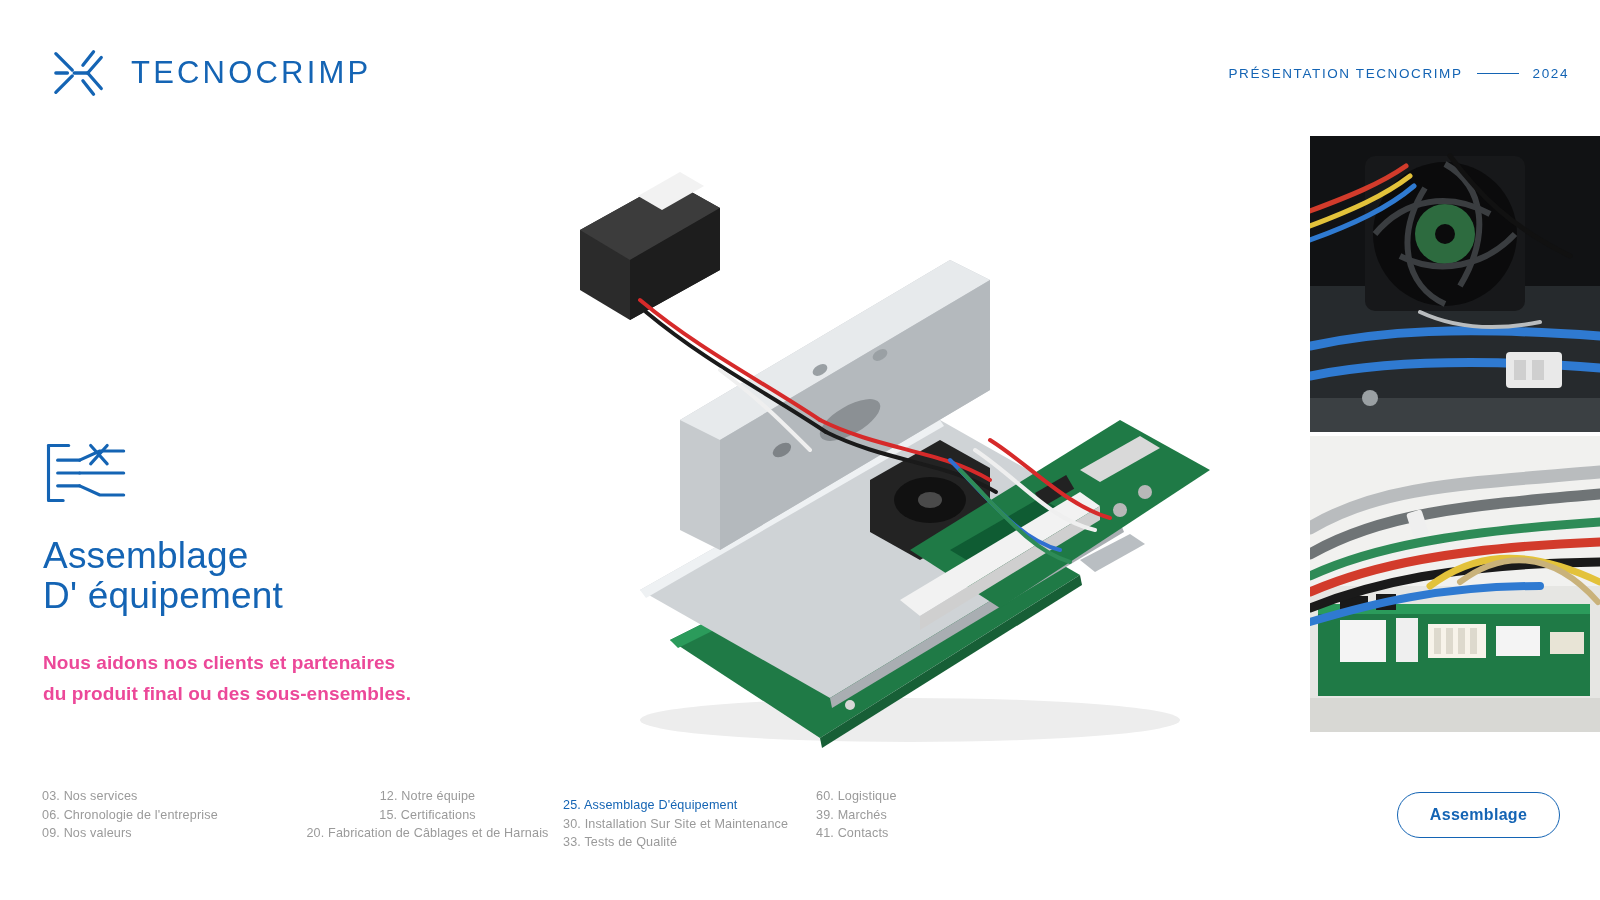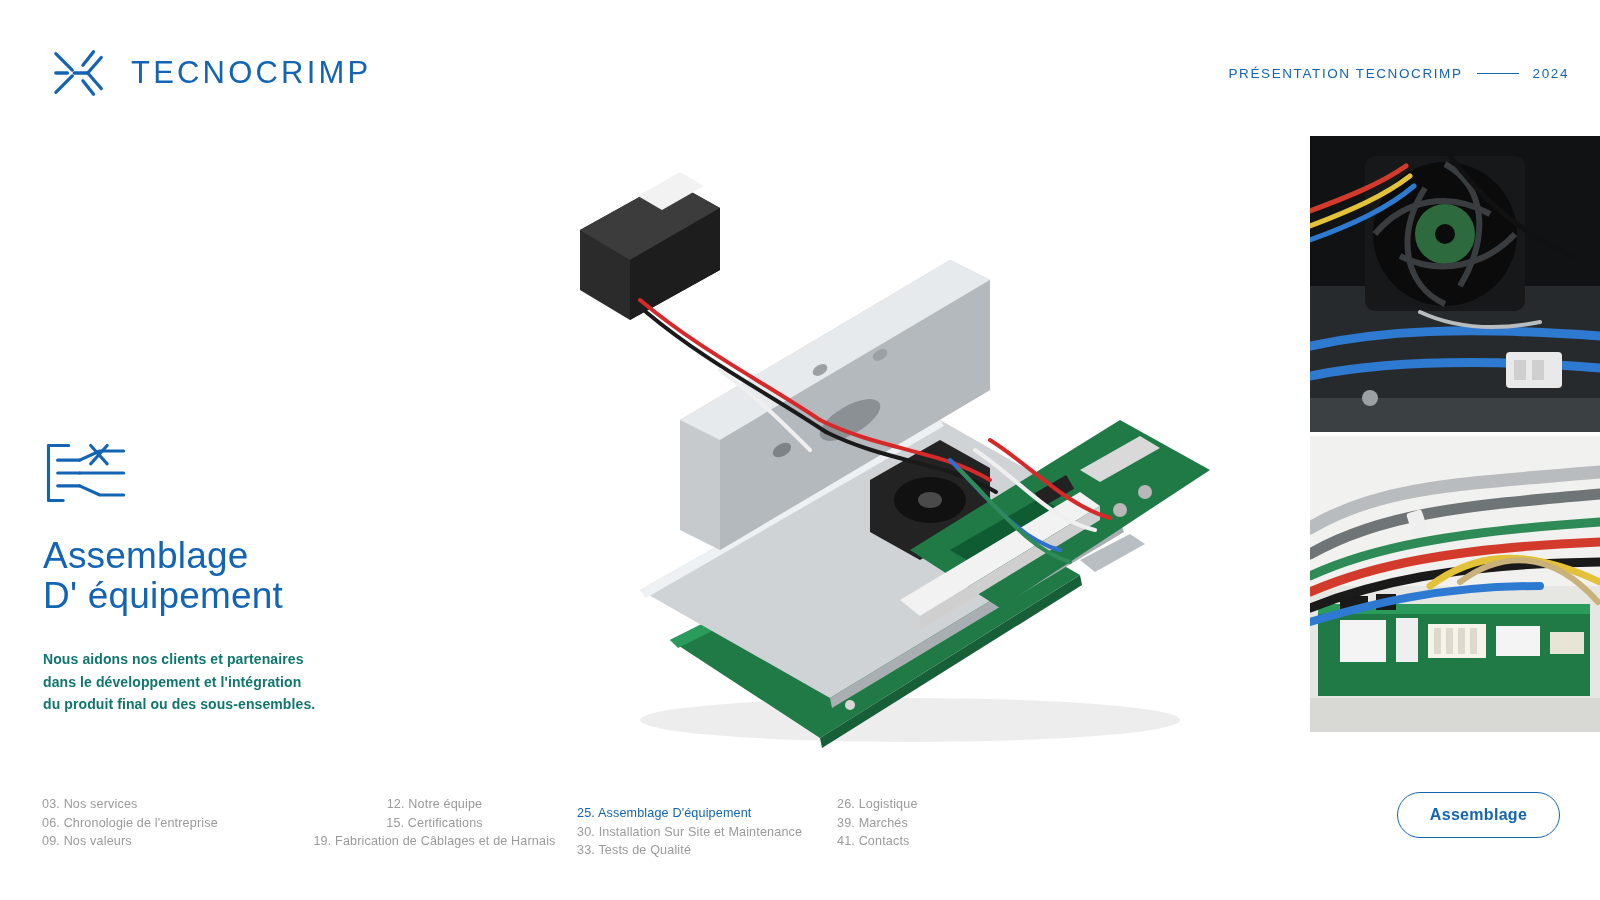--- a/index.html
+++ b/index.html
@@ -103,36 +103,36 @@
   .title {
     font-size: 37px;
     line-height: 1.08;
     color: #1464b4;
     font-weight: 400;
     margin: 0 0 32px 0;
     letter-spacing: 0.2px;
   }
   .title span { display: block; }
   .lede {
-    font-size: 14px;
+    font-size: 19px;
     line-height: 1.62;
-    color: #0f766e;
+    color: #ec4899;
     font-weight: 700;
     margin: 0;
     letter-spacing: 0.1px;
   }
   .lede span { display: block; }
 
   
   .index {
     position: absolute;
     left: 42px;
-    bottom: 40px;
+    bottom: 48px;
     display: flex;
-    gap: 15px;
+    gap: 8px;
   }
   .index-col {
     width: 250px;
   }
   .index-col:nth-child(2) { width: 255px; text-align: center; }
   .index-col:nth-child(3) { width: 245px; margin-top: 9px; }
   .index-item {
     font-size: 12.6px;
     line-height: 1.48;
     color: #9a9a9a;
@@ -365,21 +365,20 @@
     </g>
   </svg>
 
   <h1 class="title">
     <span>Assemblage</span>
     <span>D' équipement</span>
   </h1>
 
   <p class="lede">
     <span>Nous aidons nos clients et partenaires</span>
-    <span>dans le développement et l'intégration</span>
     <span>du produit final ou des sous-ensembles.</span>
   </p>
 
 </div>
 
 <div class="index">
 
   <div class="index-col">
     <div class="index-item">
       <span>03.</span>
@@ -398,21 +397,21 @@
   <div class="index-col">
     <div class="index-item">
       <span>12.</span>
       <span>Notre équipe</span>
     </div>
     <div class="index-item">
       <span>15.</span>
       <span>Certifications</span>
     </div>
     <div class="index-item">
-      <span>19.</span>
+      <span>20.</span>
       <span>Fabrication de Câblages et de Harnais</span>
     </div>
   </div>
 
   <div class="index-col">
     <div class="index-item active">
       <span>25.</span>
       <span>Assemblage D'équipement</span>
     </div>
     <div class="index-item">
@@ -420,21 +419,21 @@
       <span>Installation Sur Site et Maintenance</span>
     </div>
     <div class="index-item">
       <span>33.</span>
       <span>Tests de Qualité</span>
     </div>
   </div>
 
   <div class="index-col">
     <div class="index-item">
-      <span>26.</span>
+      <span>60.</span>
       <span>Logistique</span>
     </div>
     <div class="index-item">
       <span>39.</span>
       <span>Marchés</span>
     </div>
     <div class="index-item">
       <span>41.</span>
       <span>Contacts</span>
     </div>

